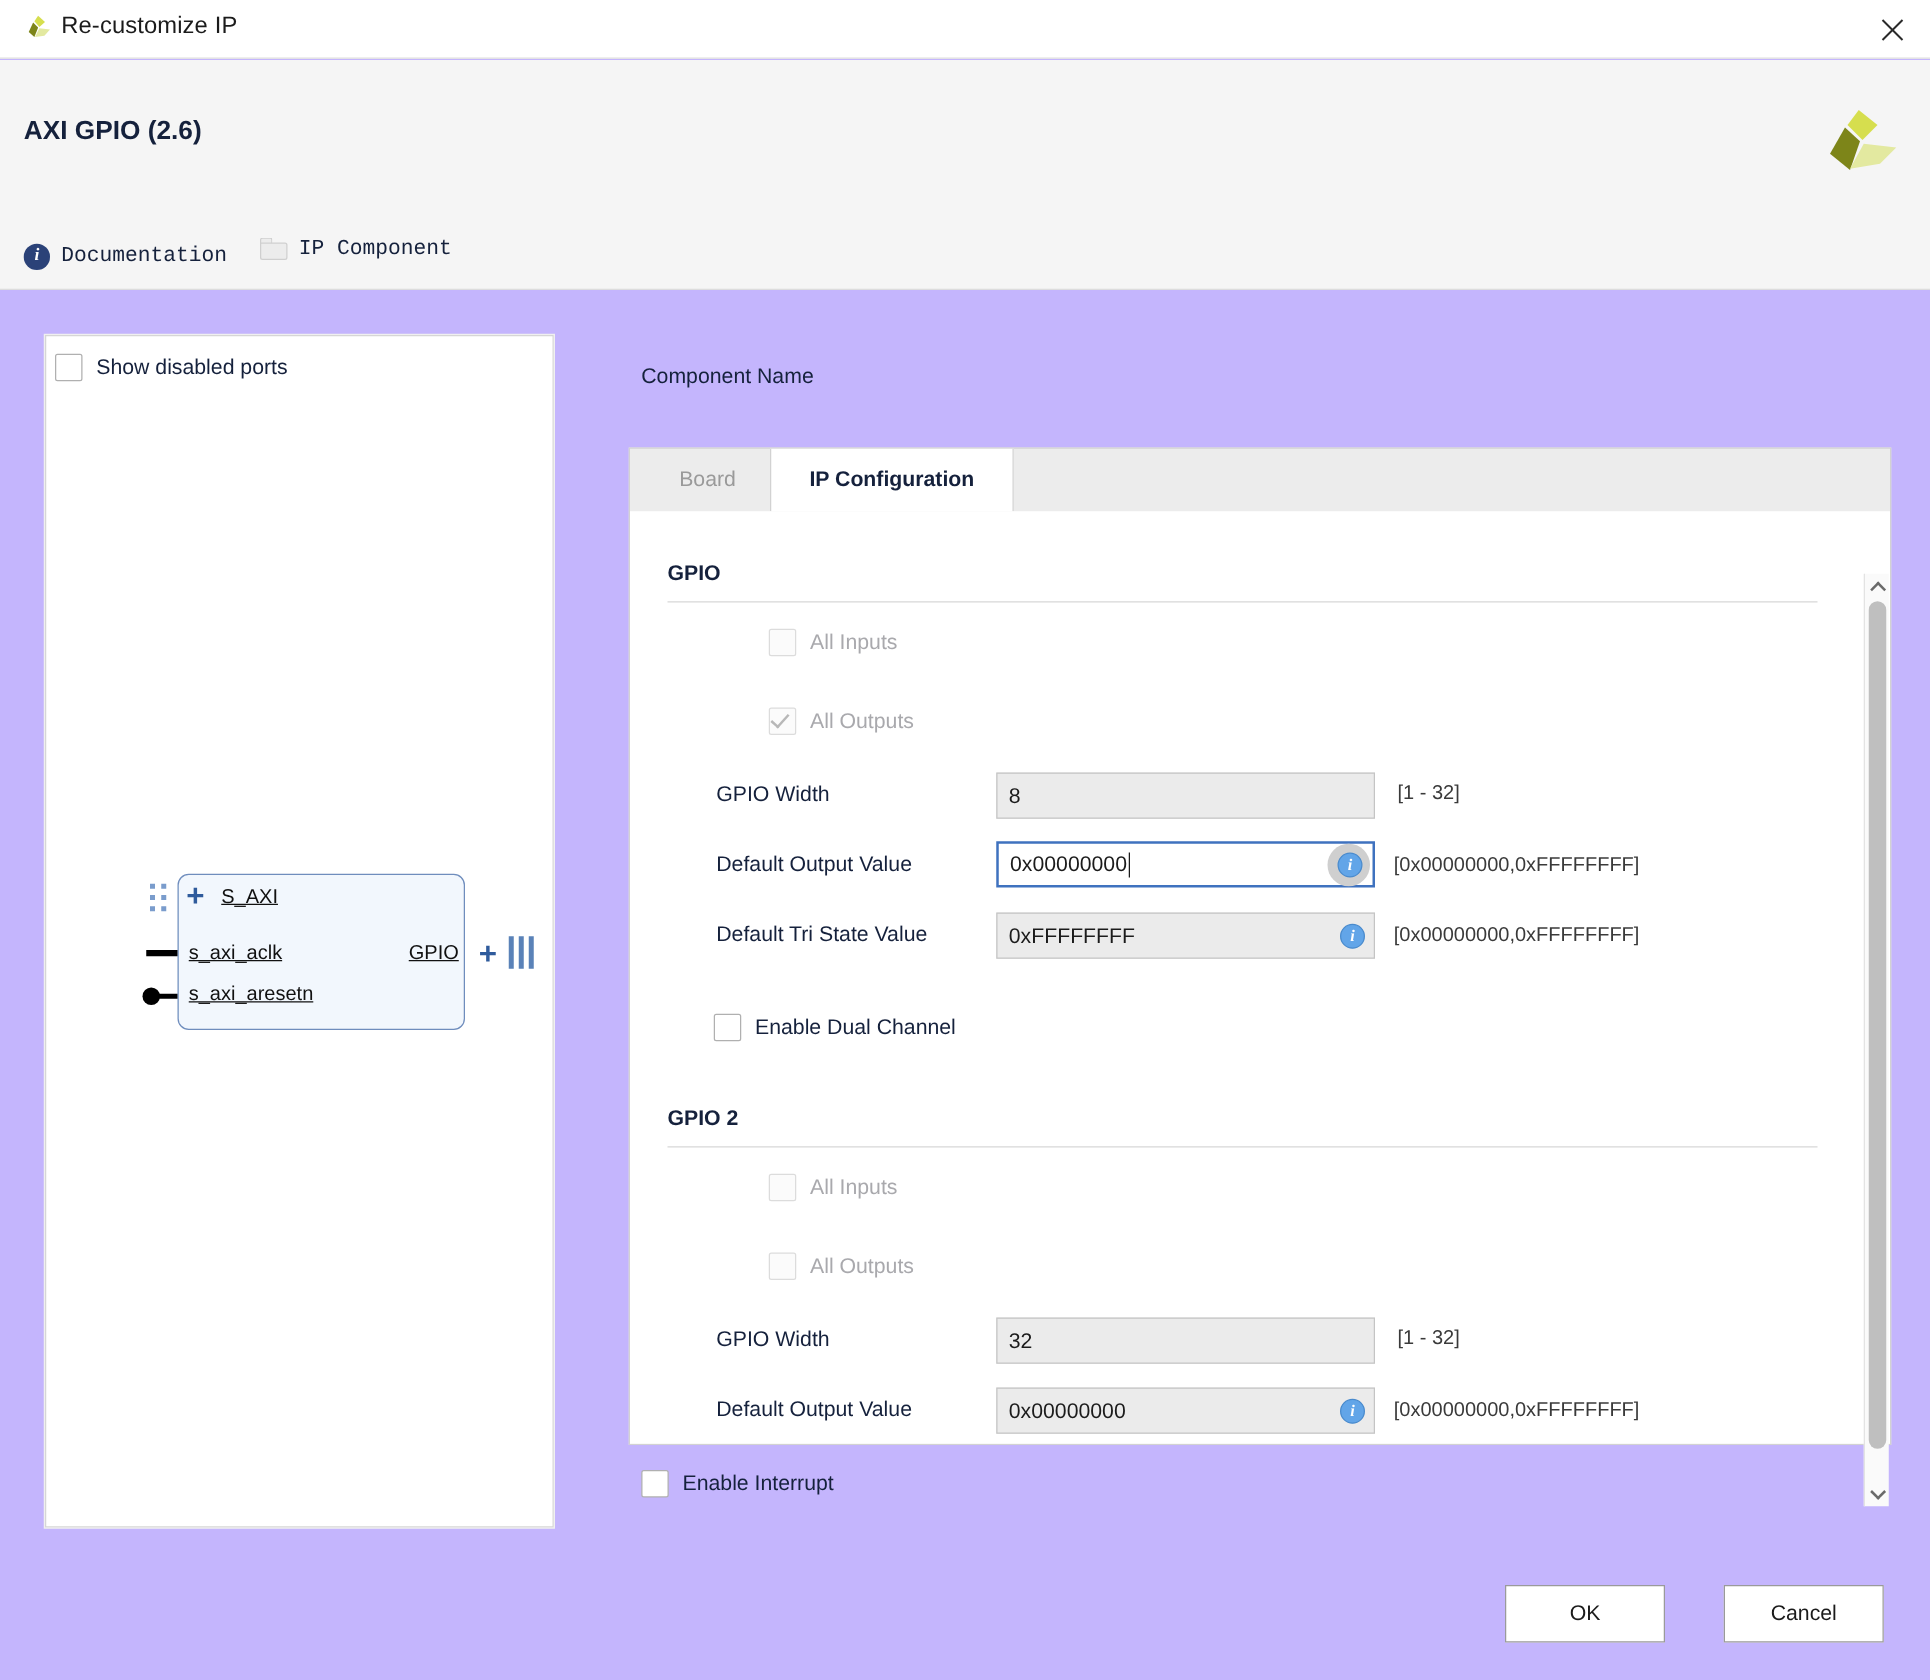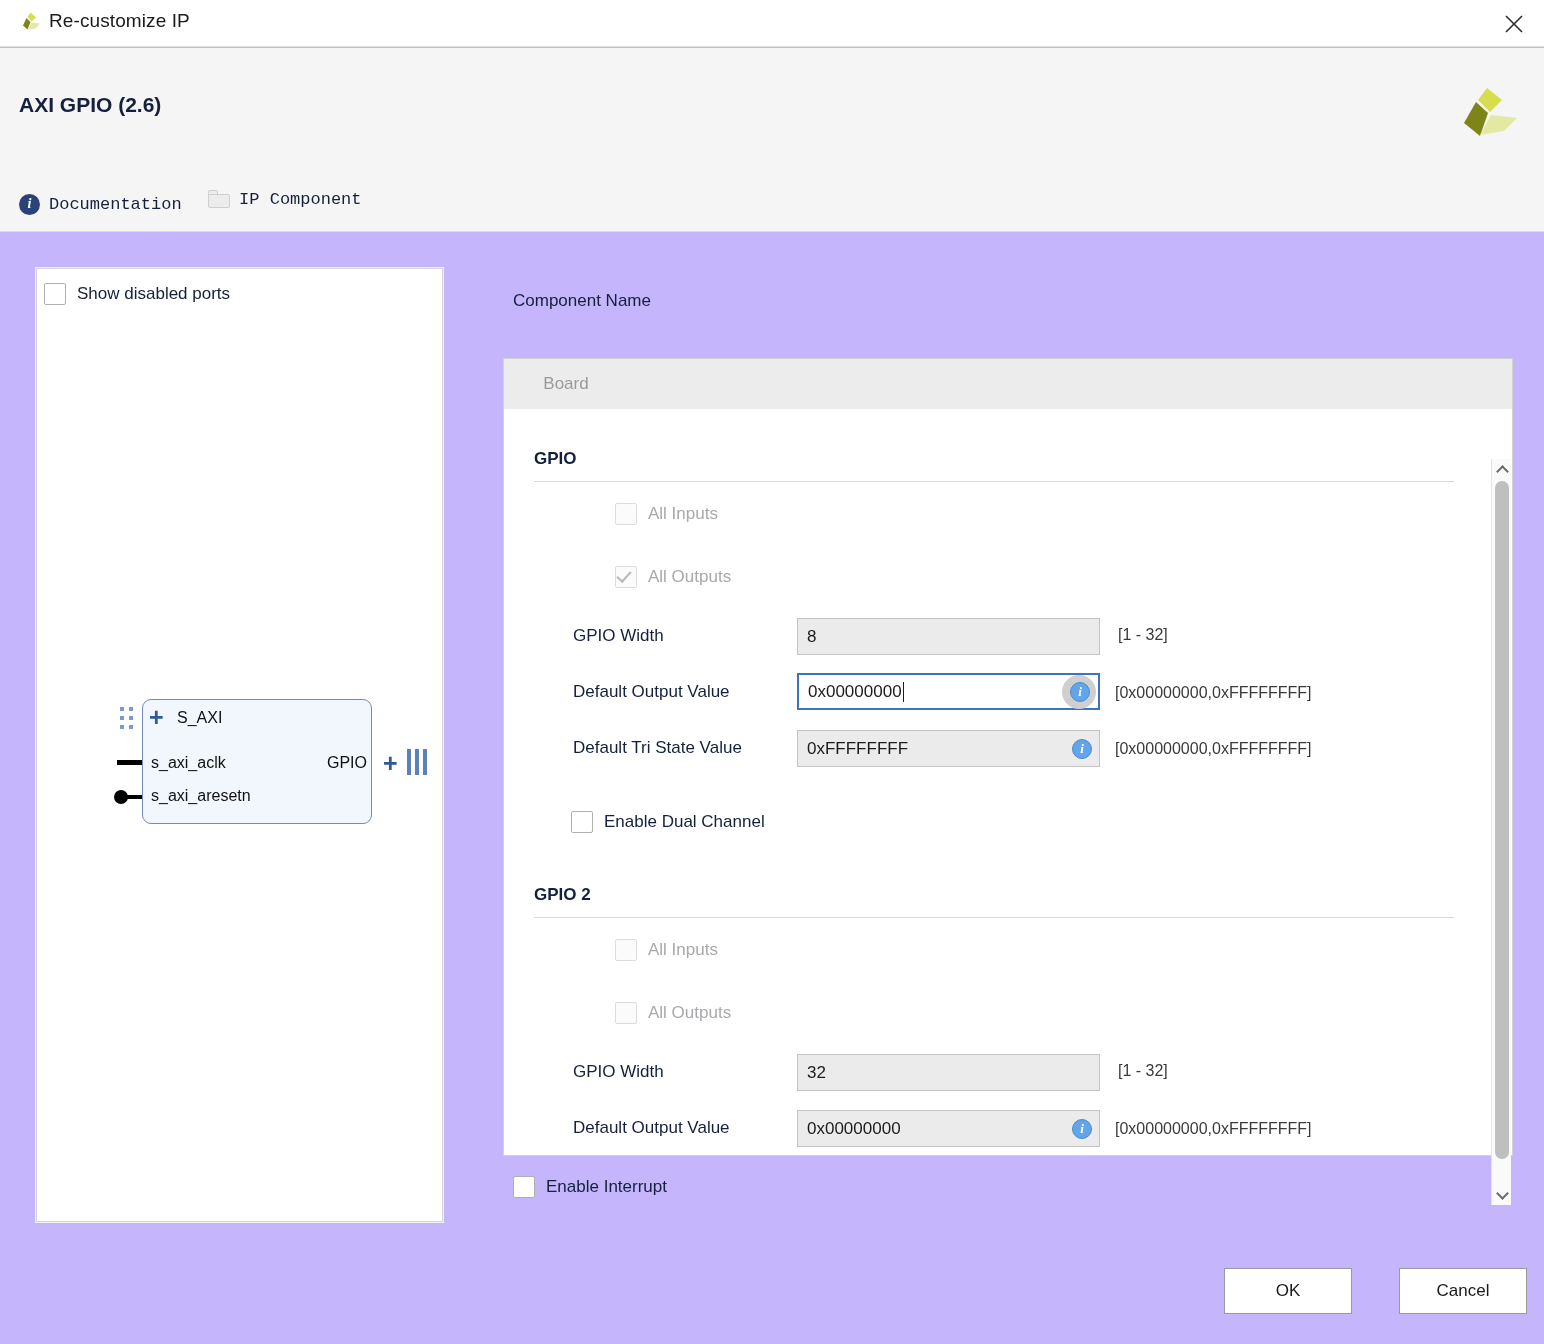--- a/index.html
+++ b/index.html
@@ -107,21 +107,21 @@
   .cb-label.dim { color: #a9a9ad; }
 
   
   #ip-symbol { position: absolute; left: 70px; top: 430px; width: 330px; height: 135px; }
   #ip-box {
     position: absolute; left: 35px; top: 0;
     width: 230px; height: 125px;
     background: #f2f7fd; border: 1px solid #6f8dbd;
     border-radius: 9px;
   }
-  .port-label { position: absolute; font-size: 16px; color: #111; white-space: nowrap; }
+  .port-label { position: absolute; font-size: 16px; color: #111; white-space: nowrap; text-decoration: underline; }
   .plus-ico { position: absolute; color: #2f5b9c; font-size: 25px; font-weight: bold; line-height: 1; }
   .bus-pin { position: absolute; width: 14px; height: 24px; }
   .bus-pin i {
     position: absolute; width: 4px; height: 4px; background: #7a9ccc; display: block;
   }
   .clk-pin { position: absolute; width: 25px; height: 5px; background: #000; }
   .rst-pin { position: absolute; width: 28px; height: 14px; }
   .rst-pin .circ {
     position: absolute; left: 0; top: 0; width: 14px; height: 14px;
     border-radius: 50%; background: #000;
@@ -235,21 +235,21 @@
   #enable-interrupt {
     position: absolute; left: 513px; top: 1176px;
     display: flex; align-items: center; cursor: pointer;
   }
 
   
   .dlg-btn {
     position: absolute; top: 1268px; height: 46px;
     background: #ffffff; border: 1px solid #9a9a9a;
     display: flex; align-items: center; justify-content: center;
-    font-size: 17px; color: #1b1b1b; cursor: pointer; margin-left: 20px;
+    font-size: 17px; color: #1b1b1b; cursor: pointer;
   }
   #btn-ok { left: 1204px; width: 128px; }
   #btn-cancel { left: 1379px; width: 128px; }
 </style>
 </head>
 <body>
 
 <div id="dialog">
 
   <div id="titlebar">
@@ -329,20 +329,23 @@
   </div>
 
   <div id="comp-name-label">Component Name</div>
 
   <div id="tab-container">
 
     <div id="tabstrip">
       <div class="tab inactive" style="left:12px; width:100px;">
         <span>Board</span>
       </div>
+      <div class="tab active" style="left:112px; width:195px;">
+        <span>IP Configuration</span>
+      </div>
     </div>
 
     <div id="tabpage">
       <div id="scroll-viewport">
         <div id="scroll-content">
 
           <div class="section-title" style="left:24px; top:40px;">GPIO</div>
           <div class="section-rule" style="left:24px; top:72px; width:920px;"></div>
 
           <div class="cb-row" style="left:77px; top:94px;">

